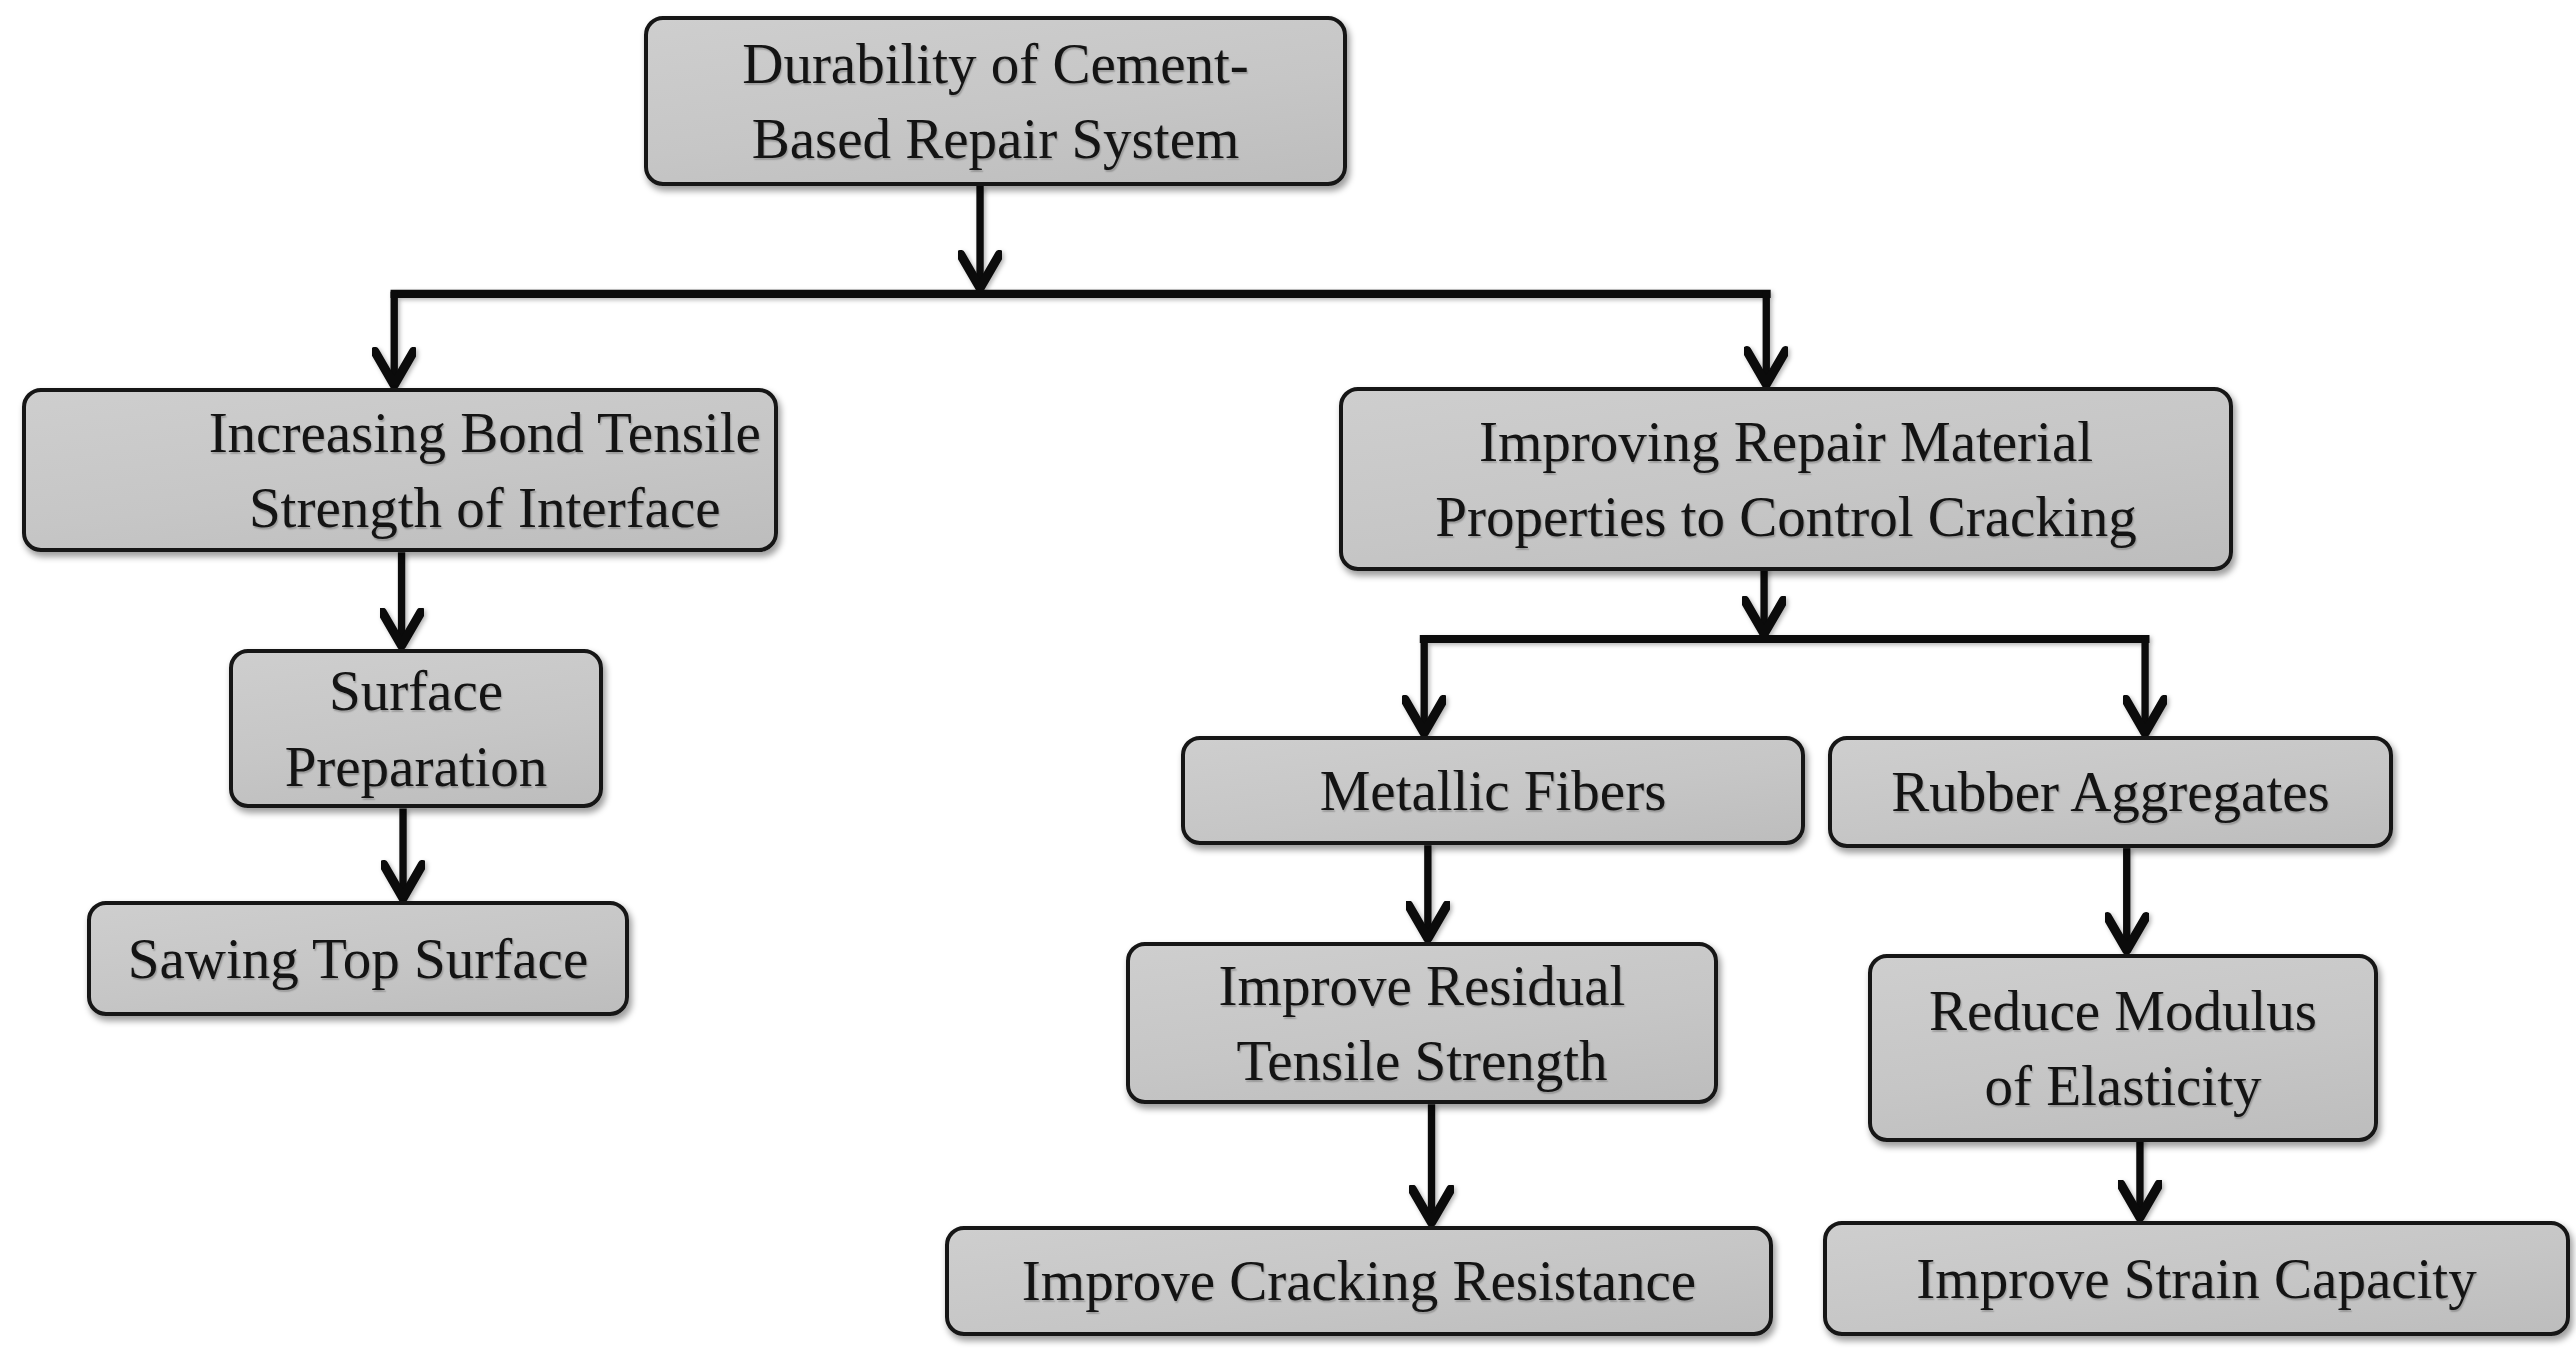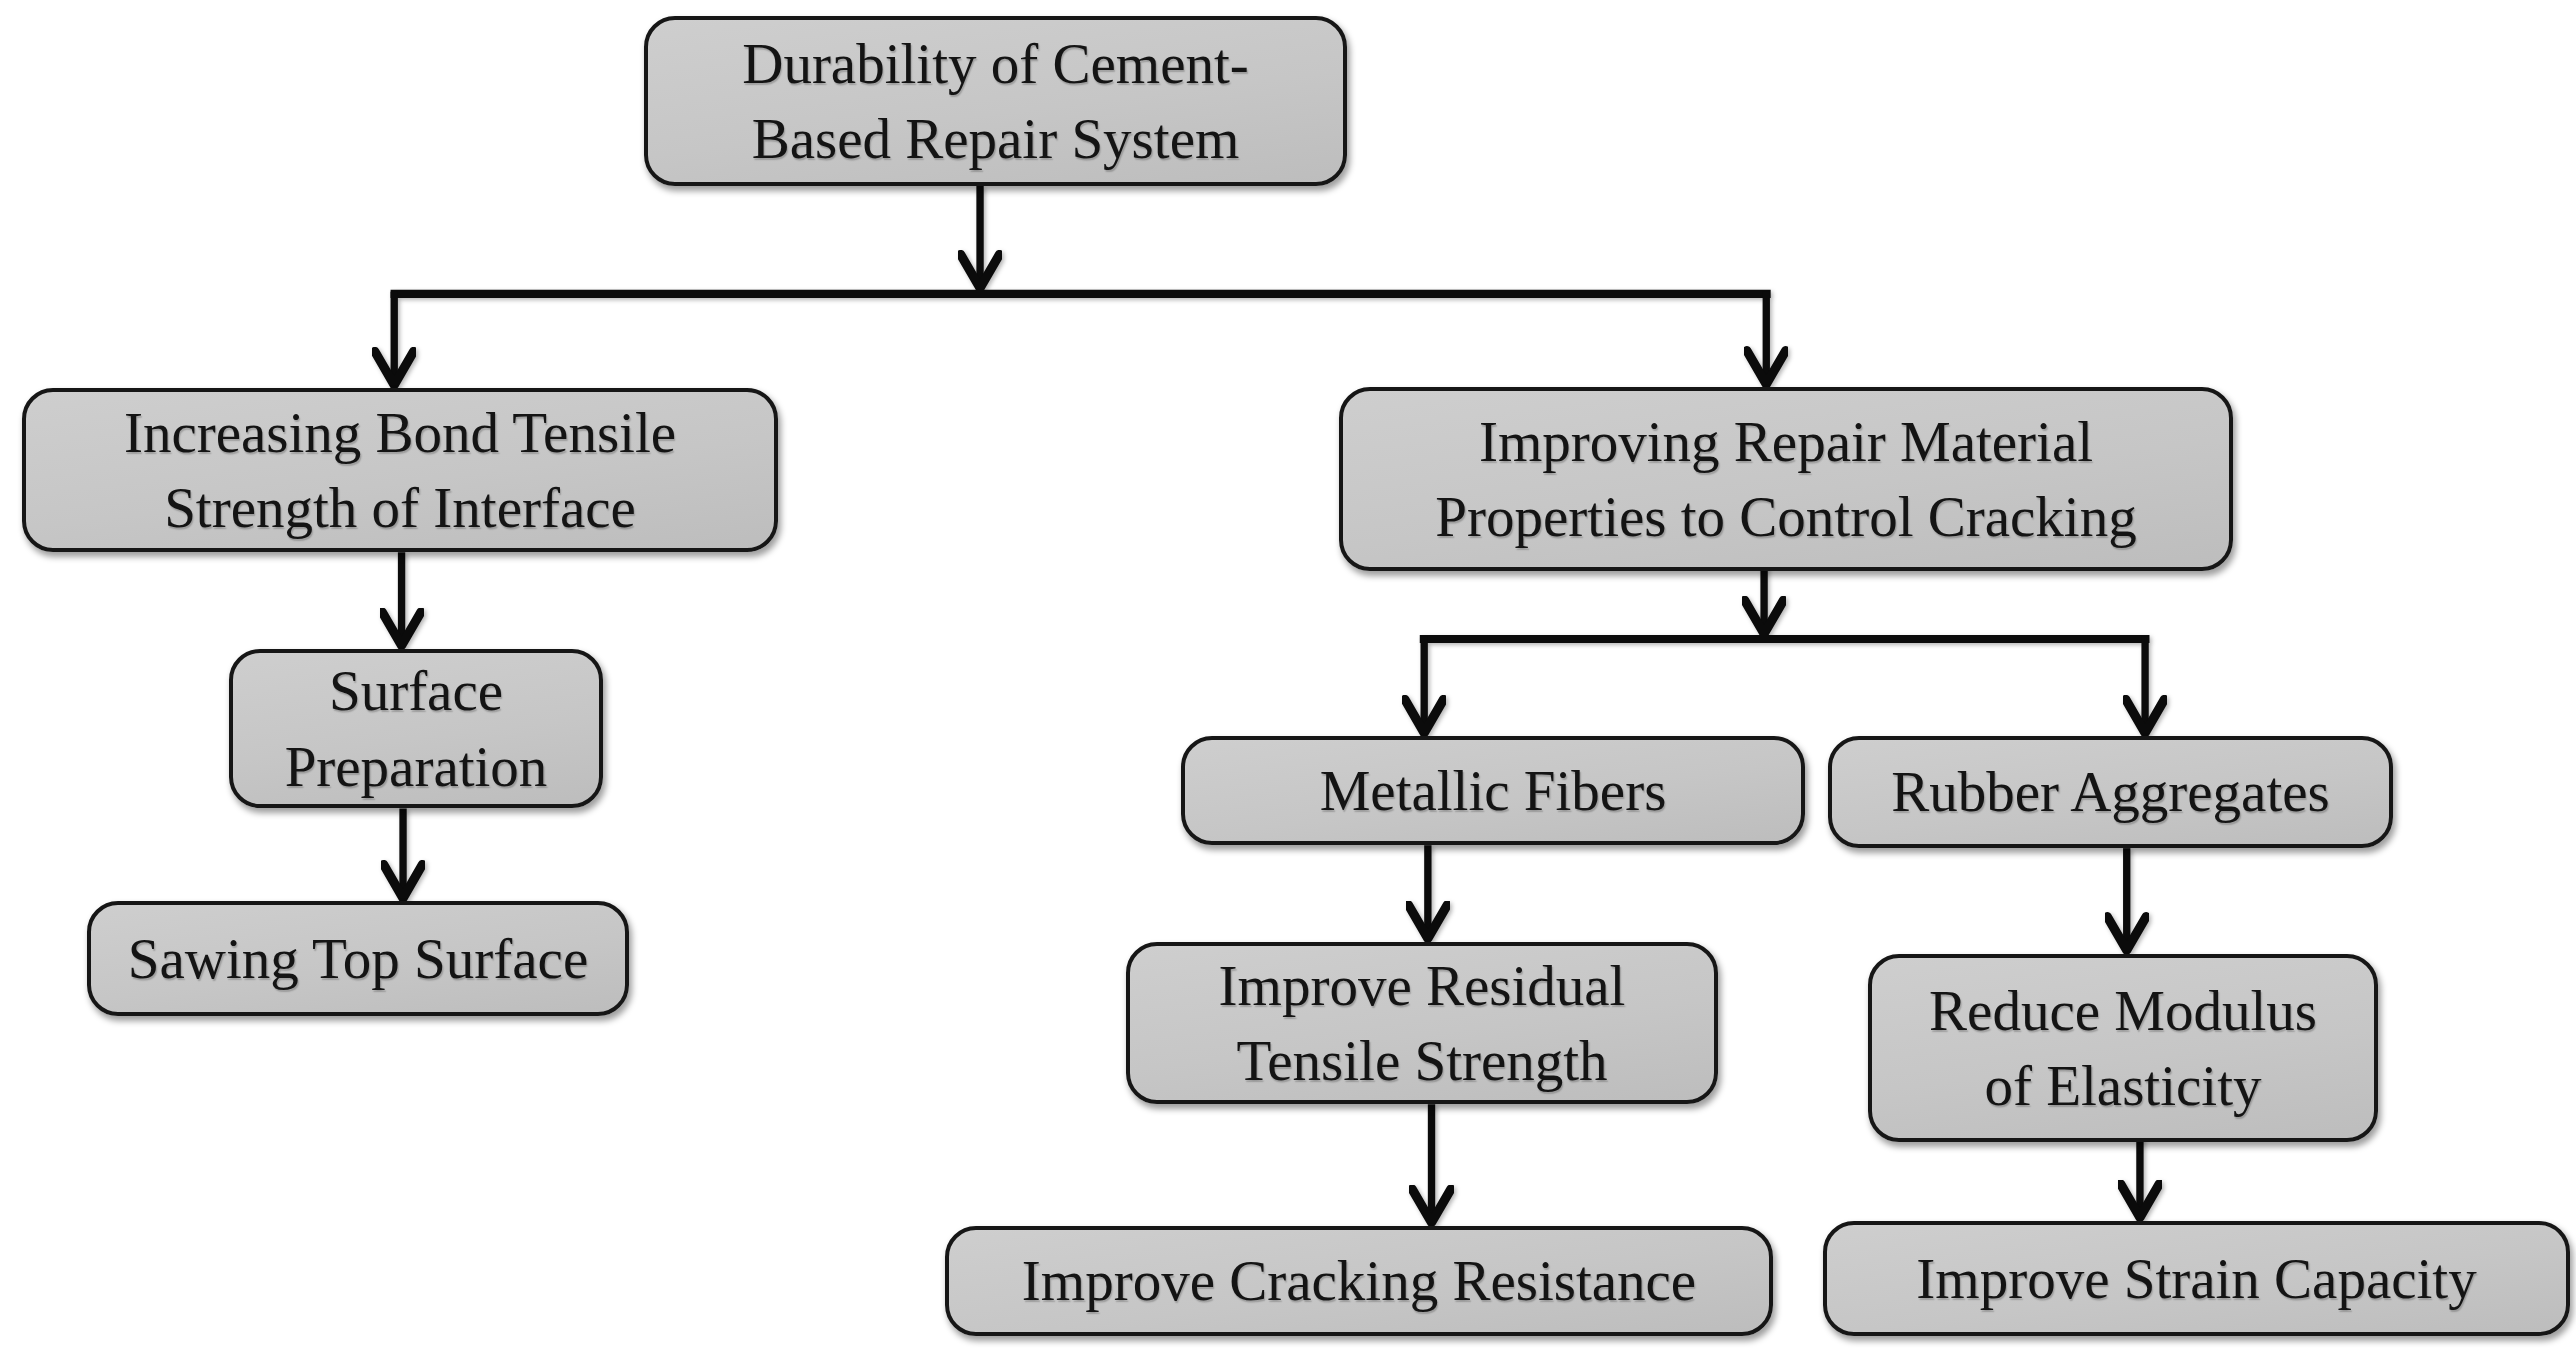--- a/index.html
+++ b/index.html
@@ -30,38 +30,38 @@
   .bar {
     stroke: #0b0b0b;
     stroke-width: 11;
     fill: none;
   }
   .node {
     position: absolute;
     box-sizing: border-box;
     background: linear-gradient(173deg, #cecece 0%, #c6c6c6 55%, #bdbdbd 100%);
     border: 4.4px solid #161616;
-    border-radius: 31px;
+    border-radius: 19px;
     box-shadow: 2.9px 4.4px 5.9px rgba(0,0,0,0.38);
     display: flex;
     align-items: center;
     justify-content: center;
     text-align: center;
     color: #141414;
     font-size: 57px;
     line-height: 1.32;
   }
   .node span {
     white-space: pre-line;
     text-shadow: 1.1px 1.5px 1.5px rgba(0,0,0,0.22);
     padding: 0 13.2px;
   }
   
   #n-root      { left: 644px;  top: 16px;   width: 703px;  height: 170px; }
-  #n-bond      { left: 22px;   top: 388px;  width: 756px; height: 164px; }
+  #n-bond      { left: 22px;   top: 388px;  width: 756px; height: 164px; justify-content: flex-end; }
   #n-surface   { left: 214px;  top: 649px;  width: 374px;  height: 159px; margin-left: 15px; }
   #n-sawing    { left: 87px;  top: 901px; width: 542px;  height: 115px; }
   #n-improving { left: 1339px; top: 387px;  width: 894px; height: 184px; }
   #n-metallic  { left: 1181px; top: 736px; width: 624px;  height: 109px; }
   #n-rubber    { left: 1828px; top: 736px; width: 565px;  height: 112px; }
   #n-residual  { left: 1126px; top: 942px; width: 592px;  height: 162px; }
   #n-modulus   { left: 1868px; top: 954px; width: 510px;  height: 188px; }
   #n-cracking  { left: 945px; top: 1226px; width: 828px; height: 110px; }
   #n-strain    { left: 1823px; top: 1221px; width: 747px; height: 115px; }
 </style>

